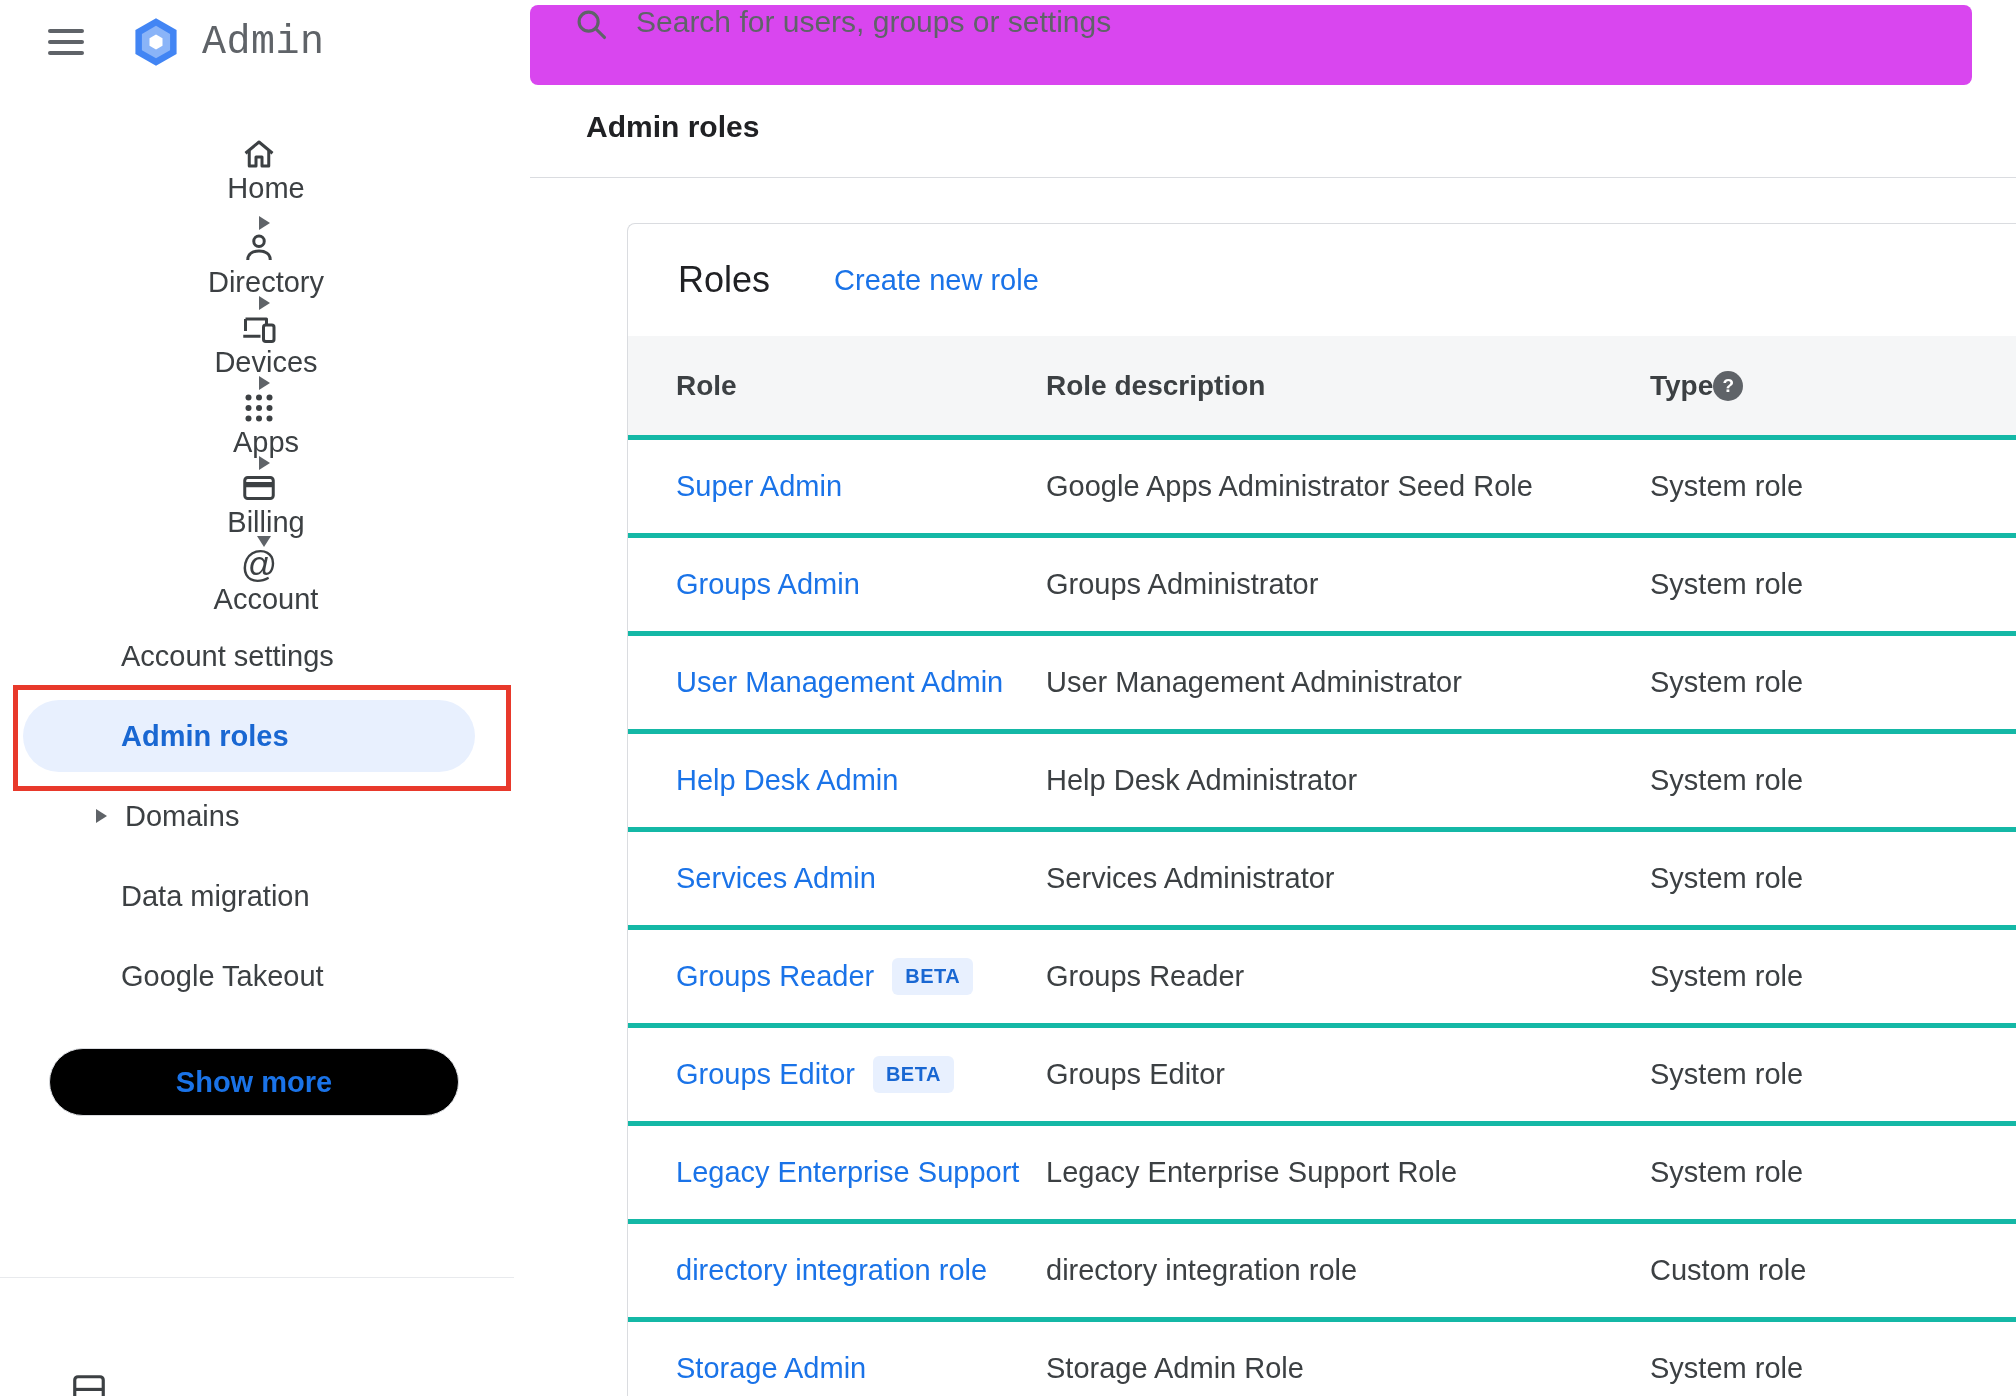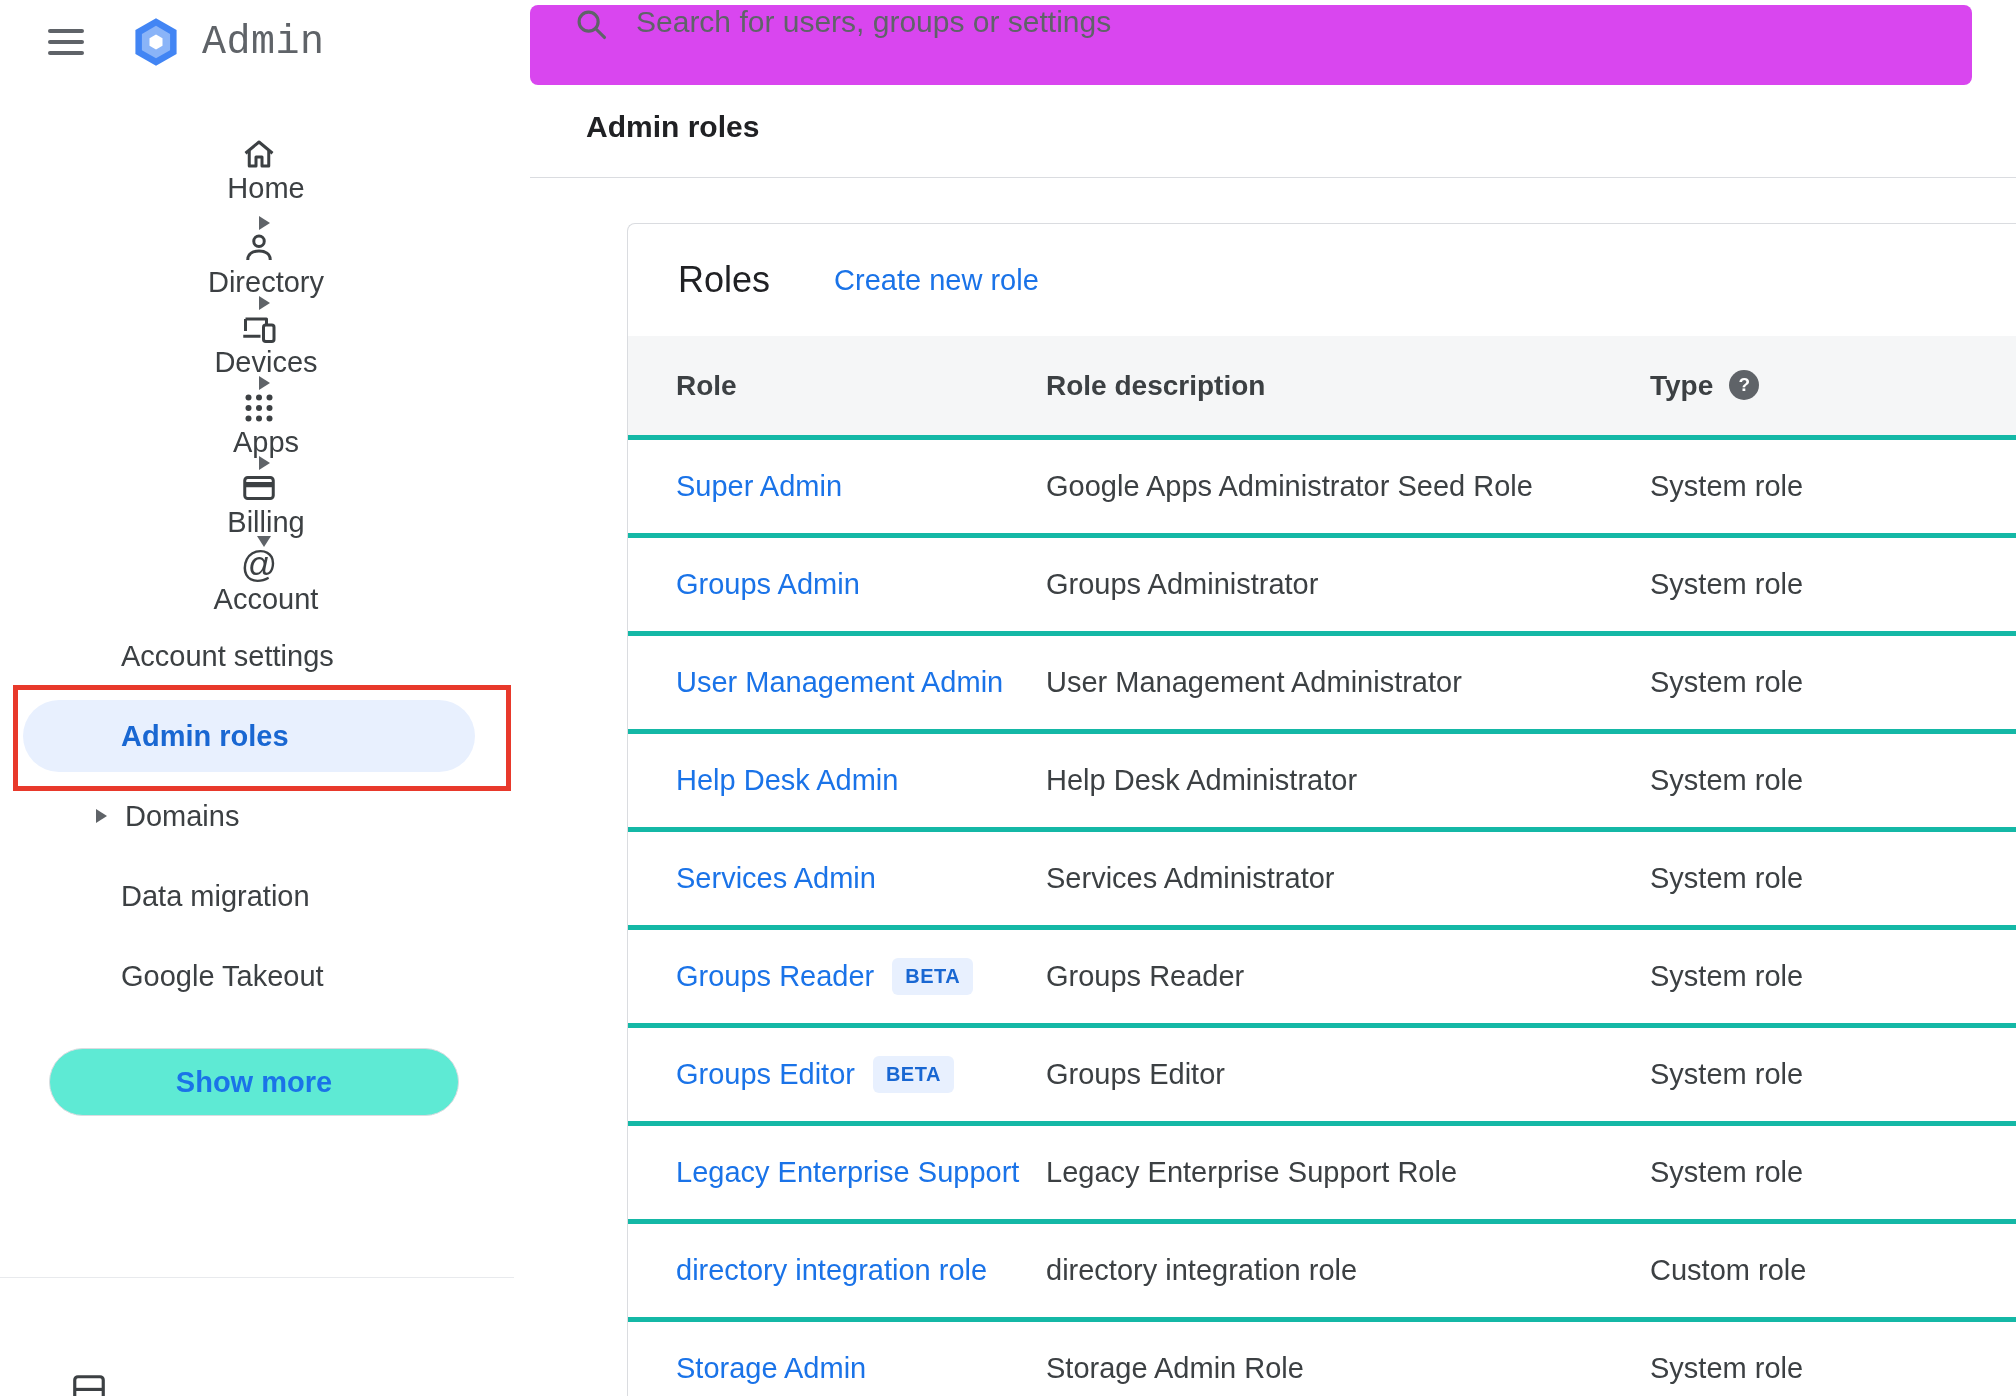--- a/index.html
+++ b/index.html
@@ -39,21 +39,21 @@
 
   .sub-item{display:flex;align-items:center;height:80px;padding-left:121px;cursor:pointer;}
   .sub-item .nav-label{margin-left:0;}
   .sub-item.with-caret{padding-left:96px;}
   .sub-item.with-caret .nav-label{margin-left:18px;}
   .sub-item.selected{height:72px;margin:4px 0 4px 23px;width:452px;padding-left:98px;
     background:var(--selected-bg);border-radius:36px;}
   .sub-item.selected .nav-label{color:var(--selected-text);font-weight:bold;}
 
   .show-more{display:block;margin:32px 0 0 49px;width:410px;height:68px;border:1px solid var(--divider);
-    border-radius:34px;background:#5eead4;color:var(--link-blue);font-size:29px;font-weight:bold;
+    border-radius:34px;background:#000000;color:var(--link-blue);font-size:29px;font-weight:bold;
     font-family:inherit;cursor:pointer;}
 
   .side-divider{position:absolute;left:0;right:0;top:1277px;height:1px;background:#e8eaed;}
   .side-bottom-icon{position:absolute;left:70px;top:1372px;}
 
   .annotation-box{position:absolute;left:13px;top:685px;width:498px;height:106px;
     border:5px solid var(--annotation-red);pointer-events:none;z-index:10;}
 
   
   .main{flex:1;position:relative;min-width:0;}
@@ -67,21 +67,21 @@
   .breadcrumb{margin:22px 0 0 72px;font-size:30px;font-weight:bold;color:var(--text-dark);line-height:40px;}
   .main-divider{margin:30px 0 0 16px;border-bottom:1px solid var(--divider);}
 
   .card{margin:45px 0 0 113px;border:1px solid var(--divider);border-right:none;border-radius:8px 0 0 0;background:#fff;}
   .card-header{height:112px;display:flex;align-items:center;padding-left:50px;}
   .card-title{font-size:36px;color:var(--text-dark);font-weight:normal;}
   .create-link{margin-left:64px;font-size:29px;color:var(--link-blue);text-decoration:none;cursor:pointer;}
 
   .thead,.trow{display:grid;grid-template-columns:370px 604px auto;align-items:center;padding-left:48px;}
   .thead{height:99px;background:#f5f6f7;font-size:28px;font-weight:bold;color:var(--text-mid);}
-  .th-type{display:flex;gap:16px;}
+  .th-type{display:flex;align-items:center;gap:0;}
   .help-icon{width:30px;height:30px;border-radius:50%;background:#5f6368;color:#fff;
     display:flex;align-items:center;justify-content:center;font-size:19px;font-weight:bold;cursor:pointer;}
   .trow{height:98px;border-top:5px solid #14b8a6;font-size:29px;color:var(--text-mid);}
   .c-role{display:flex;align-items:center;gap:18px;}
   .role-link{color:var(--link-blue);text-decoration:none;cursor:pointer;}
   .beta{background:var(--badge-bg);color:var(--badge-text);font-size:20px;font-weight:bold;
     letter-spacing:0.5px;padding:7px 13px;border-radius:6px;}
 </style>
 </head>
 <body>

